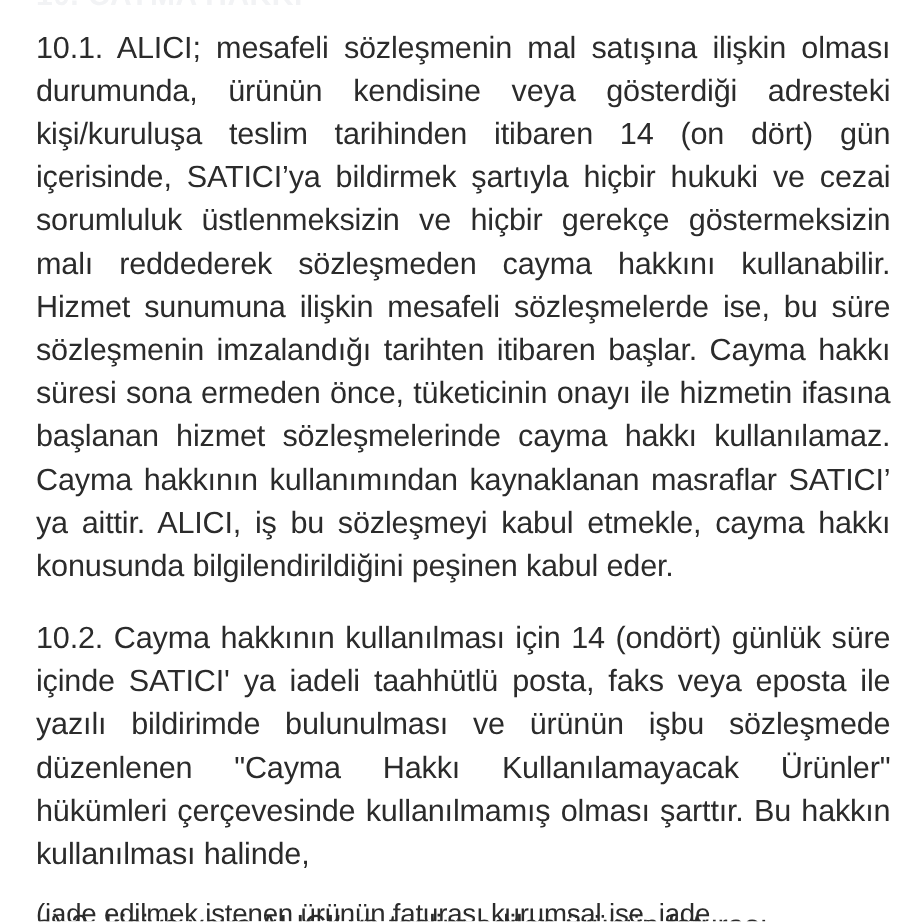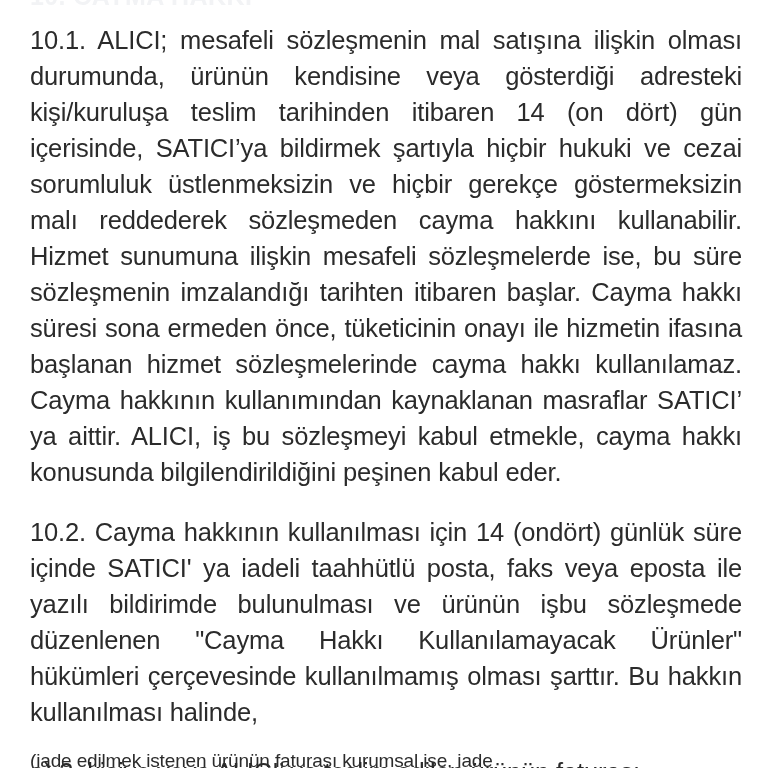--- a/index.html
+++ b/index.html
@@ -72,21 +72,21 @@
   }
 
   
   .cropped-footline {
     position: absolute;
     left: 30px;
     top: 752px;
     width: 712px;
     height: 16px;
     overflow: hidden;
-    font-size: 19px;
+    font-size: 23px;
     line-height: 36px;
     letter-spacing: -0.15px;
     text-align: justify;
     color: #2b2b2b;
     white-space: nowrap;
   }
   .cropped-footline span {
     display: block;
     margin-top: -9px;
   }

